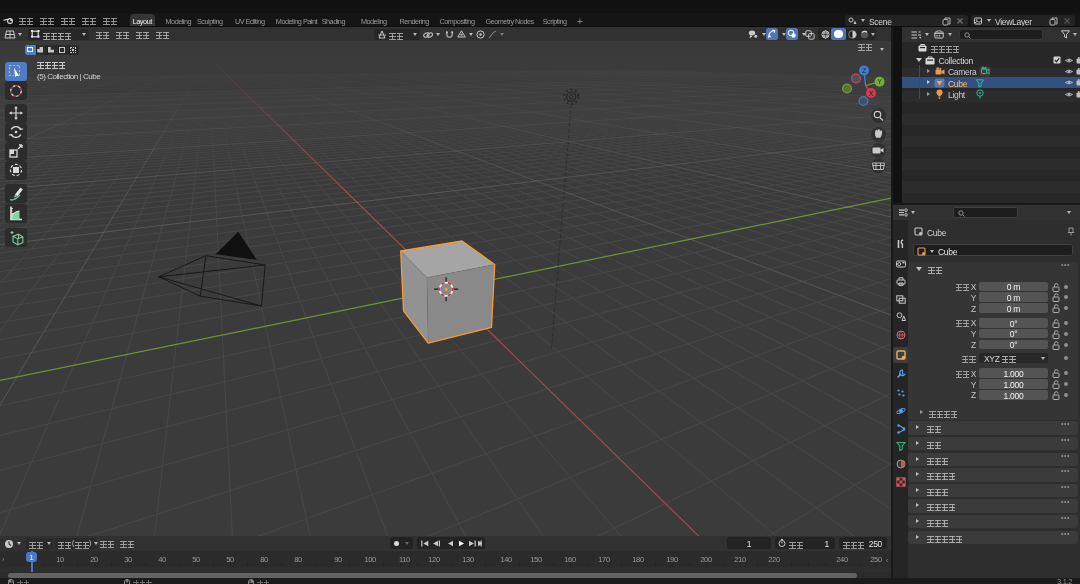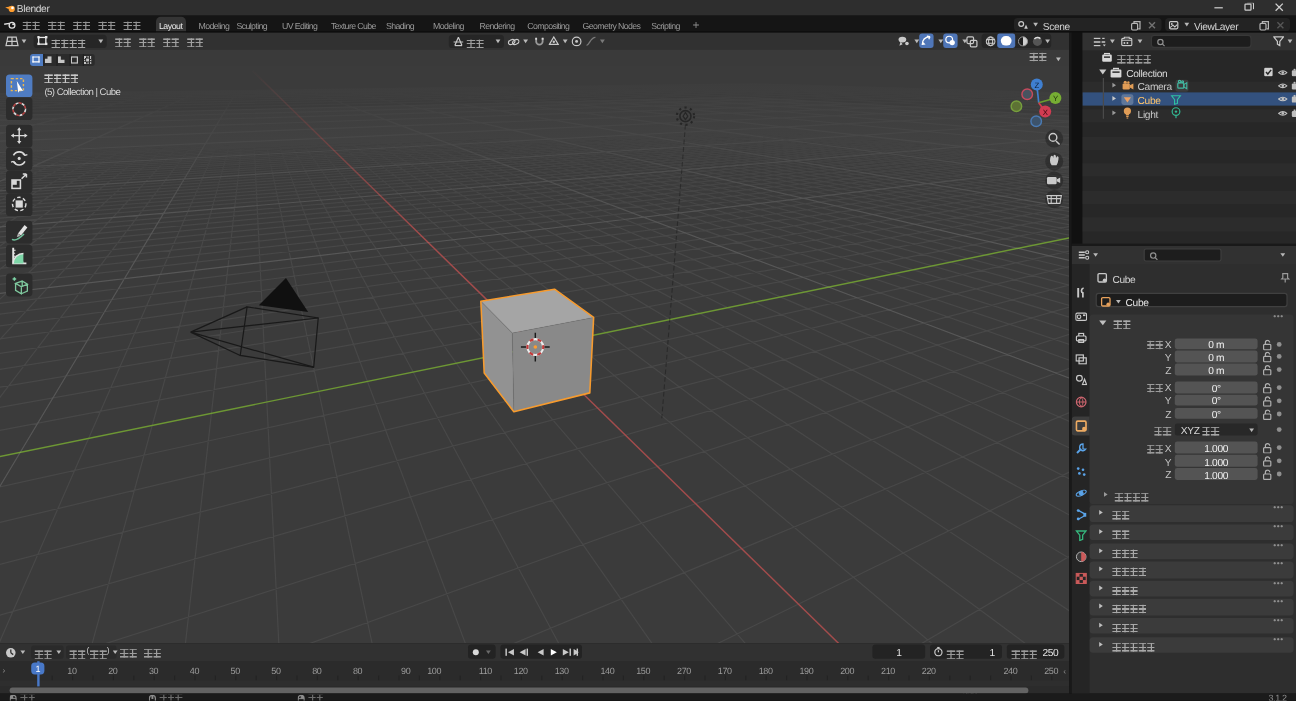--- a/index.html
+++ b/index.html
@@ -10,52 +10,38 @@
  repeating-linear-gradient(0deg,currentColor 0 1px,transparent 1px 3px);}
 .z.s{width:5.5px;height:6px;}
 .ar{display:inline-block;width:0;height:0;border-left:2.6px solid transparent;border-right:2.6px solid transparent;border-top:3.4px solid #b9b9b9;vertical-align:1px;margin-left:2px;}
 .tab{position:absolute;top:3.8px;color:#9a9a9a;font-size:7.3px;letter-spacing:-0.5px;}
 .arr{display:inline-block;width:0;height:0;border-top:2.8px solid transparent;border-bottom:2.8px solid transparent;border-left:3.6px solid #9a9a9a;}
 .ard{display:inline-block;width:0;height:0;border-left:3px solid transparent;border-right:3px solid transparent;border-top:4px solid #c9c9c9;}
 svg{display:block;}
 </style></head><body>
 <div id="app">
 
-<div class="abs" style="left:0;top:0;width:1080px;height:13px;background:#2e2e2e;">
-  <svg class="abs" style="left:4px;top:2px;" width="10" height="10" viewBox="0 0 10 10">
-        <circle cx="5.8" cy="5.4" r="2.6" fill="#ff9d2e"></circle>
-        <path d="M0.3 4.2 L5 3.2 A3 3 0 0 0 3.2 5.4 Z" fill="#ff9d2e"></path>
-        <circle cx="6.4" cy="4.6" r="1.1" fill="#fff"></circle>
-      </svg>
-  <span class="abs" style="left:14px;top:2px;font-size:8.5px;color:#d6d6d6;">Blender</span>
-  <div class="abs" style="left:1012px;top:6px;width:7px;height:1.2px;background:#cfcfcf;"></div>
-  <div class="abs" style="left:1037px;top:3px;width:6px;height:6px;border:1.2px solid #cfcfcf;border-radius:1px;"></div>
-  <div class="abs" style="left:1038.5px;top:2px;width:6px;height:6px;border-top:1.2px solid #cfcfcf;border-right:1.2px solid #cfcfcf;border-radius:1px;"></div>
-  <svg class="abs" style="left:1062px;top:2px;" width="8" height="8" viewBox="0 0 8 8">
-        <path d="M1 1L7 7M7 1L1 7" stroke="#cfcfcf" stroke-width="1.1"></path>
-      </svg>
-</div>
 
 <div class="abs" style="left:0;top:13px;width:1080px;height:14px;background:#151515;color:#c6c6c6;font-size:8.5px;">
   <svg class="abs" style="left:3px;top:3.5px;" width="12" height="8" viewBox="0 0 12 8">
         <circle cx="7" cy="4" r="2.4" fill="none" stroke="#dedede" stroke-width="1.1"></circle>
         <path d="M0.5 3.2 L4.8 2.4" stroke="#dedede" stroke-width="1.1"></path>
         <circle cx="8" cy="3.2" r="0.9" fill="#dedede"></circle>
       </svg>
   <span class="abs" style="left:19px;top:3px;"><i class="z"></i><i class="z"></i></span>
   <span class="abs" style="left:40px;top:3px;"><i class="z"></i><i class="z"></i></span>
   <span class="abs" style="left:61px;top:3px;"><i class="z"></i><i class="z"></i></span>
   <span class="abs" style="left:82px;top:3px;"><i class="z"></i><i class="z"></i></span>
   <span class="abs" style="left:103px;top:3px;"><i class="z"></i><i class="z"></i></span>
 
   <div class="abs" style="left:129.5px;top:1px;width:25.5px;height:13px;background:#353535;border-radius:4px 4px 0 0;color:#ececec;font-size:7.3px;letter-spacing:-0.4px;text-align:center;padding-top:2.8px;">Layout</div>
   <span class="tab" style="left:165.5px;">Modeling</span>
   <span class="tab" style="left:197px;">Sculpting</span>
   <span class="tab" style="left:235px;">UV Editing</span>
-  <span class="tab" style="left:275.8px;">Texture Cube</span>
+  <span class="tab" style="left:275.8px;">Modeling Paint</span>
   <span class="tab" style="left:321.7px;">Shading</span>
   <span class="tab" style="left:360.9px;">Modeling</span>
   <span class="tab" style="left:399.6px;">Rendering</span>
   <span class="tab" style="left:439.4px;">Compositing</span>
   <span class="tab" style="left:485.5px;">Geometry Nodes</span>
   <span class="tab" style="left:542.7px;">Scripting</span>
   <span class="abs" style="left:577px;top:2.5px;color:#8a8a8a;font-size:10px;">+</span>
 
   <div class="abs" style="left:845px;top:2px;width:123px;height:11px;background:#232323;border-radius:3px;">
     <svg class="abs" style="left:3px;top:2px;" width="10" height="8" viewBox="0 0 10 8">
@@ -812,27 +798,27 @@
   </div>
   <span class="abs" style="left:50.0px;top:18.5px;width:20px;text-align:center;color:#9b9b9b;font-size:7.5px;">10</span>
       <span class="abs" style="left:84.0px;top:18.5px;width:20px;text-align:center;color:#9b9b9b;font-size:7.5px;">20</span>
       <span class="abs" style="left:118.0px;top:18.5px;width:20px;text-align:center;color:#9b9b9b;font-size:7.5px;">30</span>
       <span class="abs" style="left:152.0px;top:18.5px;width:20px;text-align:center;color:#9b9b9b;font-size:7.5px;">40</span>
       <span class="abs" style="left:186.0px;top:18.5px;width:20px;text-align:center;color:#9b9b9b;font-size:7.5px;">50</span>
       <span class="abs" style="left:220.0px;top:18.5px;width:20px;text-align:center;color:#9b9b9b;font-size:7.5px;">50</span>
       <span class="abs" style="left:254.0px;top:18.5px;width:20px;text-align:center;color:#9b9b9b;font-size:7.5px;">80</span>
       <span class="abs" style="left:288.0px;top:18.5px;width:20px;text-align:center;color:#9b9b9b;font-size:7.5px;">80</span>
       <span class="abs" style="left:322.0px;top:18.5px;width:20px;text-align:right;color:#9b9b9b;font-size:7.5px;">90</span>
-      <span class="abs" style="left:356.0px;top:18.5px;width:20px;text-align:left;color:#9b9b9b;font-size:7.5px;">100</span>
+      <span class="abs" style="left:356.0px;top:18.5px;width:20px;text-align:right;color:#9b9b9b;font-size:7.5px;">100</span>
       <span class="abs" style="left:390.0px;top:18.5px;width:20px;text-align:right;color:#9b9b9b;font-size:7.5px;">110</span>
       <span class="abs" style="left:424.0px;top:18.5px;width:20px;text-align:center;color:#9b9b9b;font-size:7.5px;">120</span>
       <span class="abs" style="left:458.0px;top:18.5px;width:20px;text-align:center;color:#9b9b9b;font-size:7.5px;">130</span>
       <span class="abs" style="left:492.0px;top:18.5px;width:20px;text-align:right;color:#9b9b9b;font-size:7.5px;">140</span>
       <span class="abs" style="left:526.0px;top:18.5px;width:20px;text-align:center;color:#9b9b9b;font-size:7.5px;">150</span>
-      <span class="abs" style="left:560.0px;top:18.5px;width:20px;text-align:center;color:#9b9b9b;font-size:7.5px;">270</span>
+      <span class="abs" style="left:560.0px;top:18.5px;width:20px;text-align:center;color:#9b9b9b;font-size:7.5px;">160</span>
       <span class="abs" style="left:594.0px;top:18.5px;width:20px;text-align:center;color:#9b9b9b;font-size:7.5px;">170</span>
       <span class="abs" style="left:628.0px;top:18.5px;width:20px;text-align:center;color:#9b9b9b;font-size:7.5px;">180</span>
       <span class="abs" style="left:662.0px;top:18.5px;width:20px;text-align:center;color:#9b9b9b;font-size:7.5px;">190</span>
       <span class="abs" style="left:696.0px;top:18.5px;width:20px;text-align:center;color:#9b9b9b;font-size:7.5px;">200</span>
       <span class="abs" style="left:730.0px;top:18.5px;width:20px;text-align:center;color:#9b9b9b;font-size:7.5px;">210</span>
       <span class="abs" style="left:764.0px;top:18.5px;width:20px;text-align:center;color:#9b9b9b;font-size:7.5px;">220</span>
       <span class="abs" style="left:798.0px;top:20px;width:20px;text-align:center;color:#9b9b9b;font-size:7.5px;margin-top:19px;">230</span>
       <span class="abs" style="left:832.0px;top:18.5px;width:20px;text-align:center;color:#9b9b9b;font-size:7.5px;">240</span>
       <span class="abs" style="left:866.0px;top:18.5px;width:20px;text-align:center;color:#9b9b9b;font-size:7.5px;">250</span>
       <div class="abs" style="left:43.0px;top:27px;width:1px;height:4px;background:#232323;"></div>

